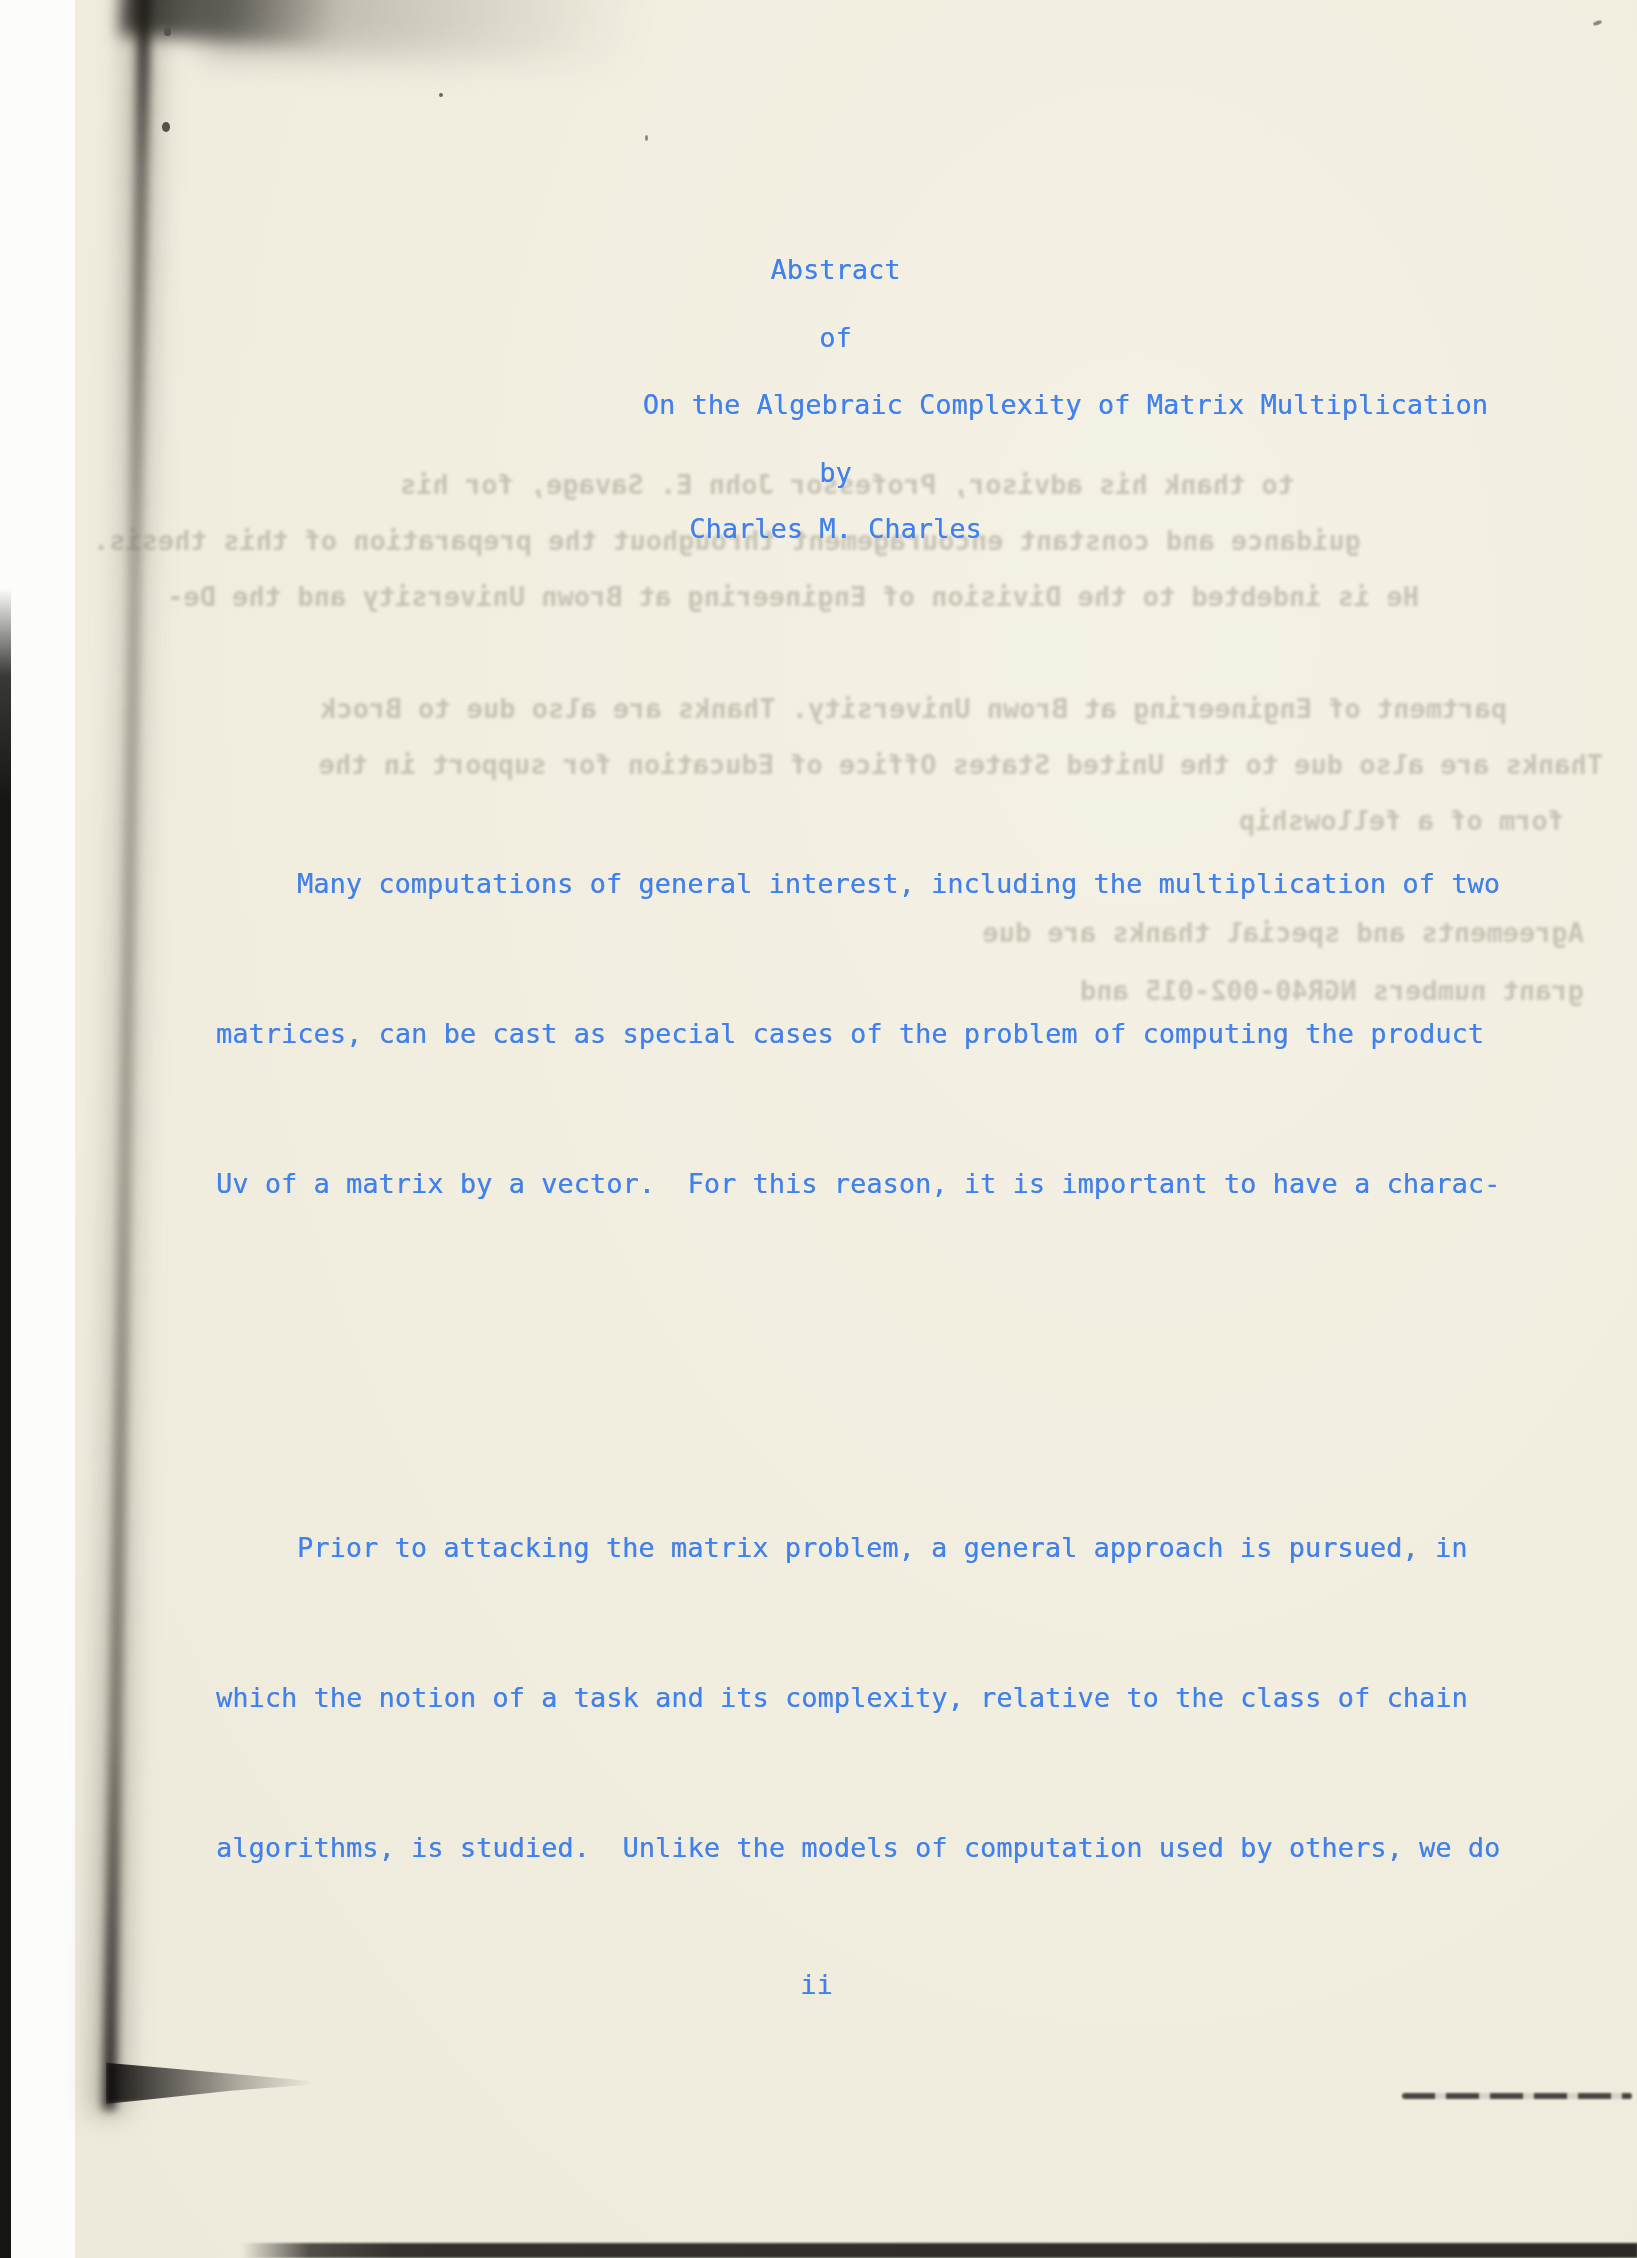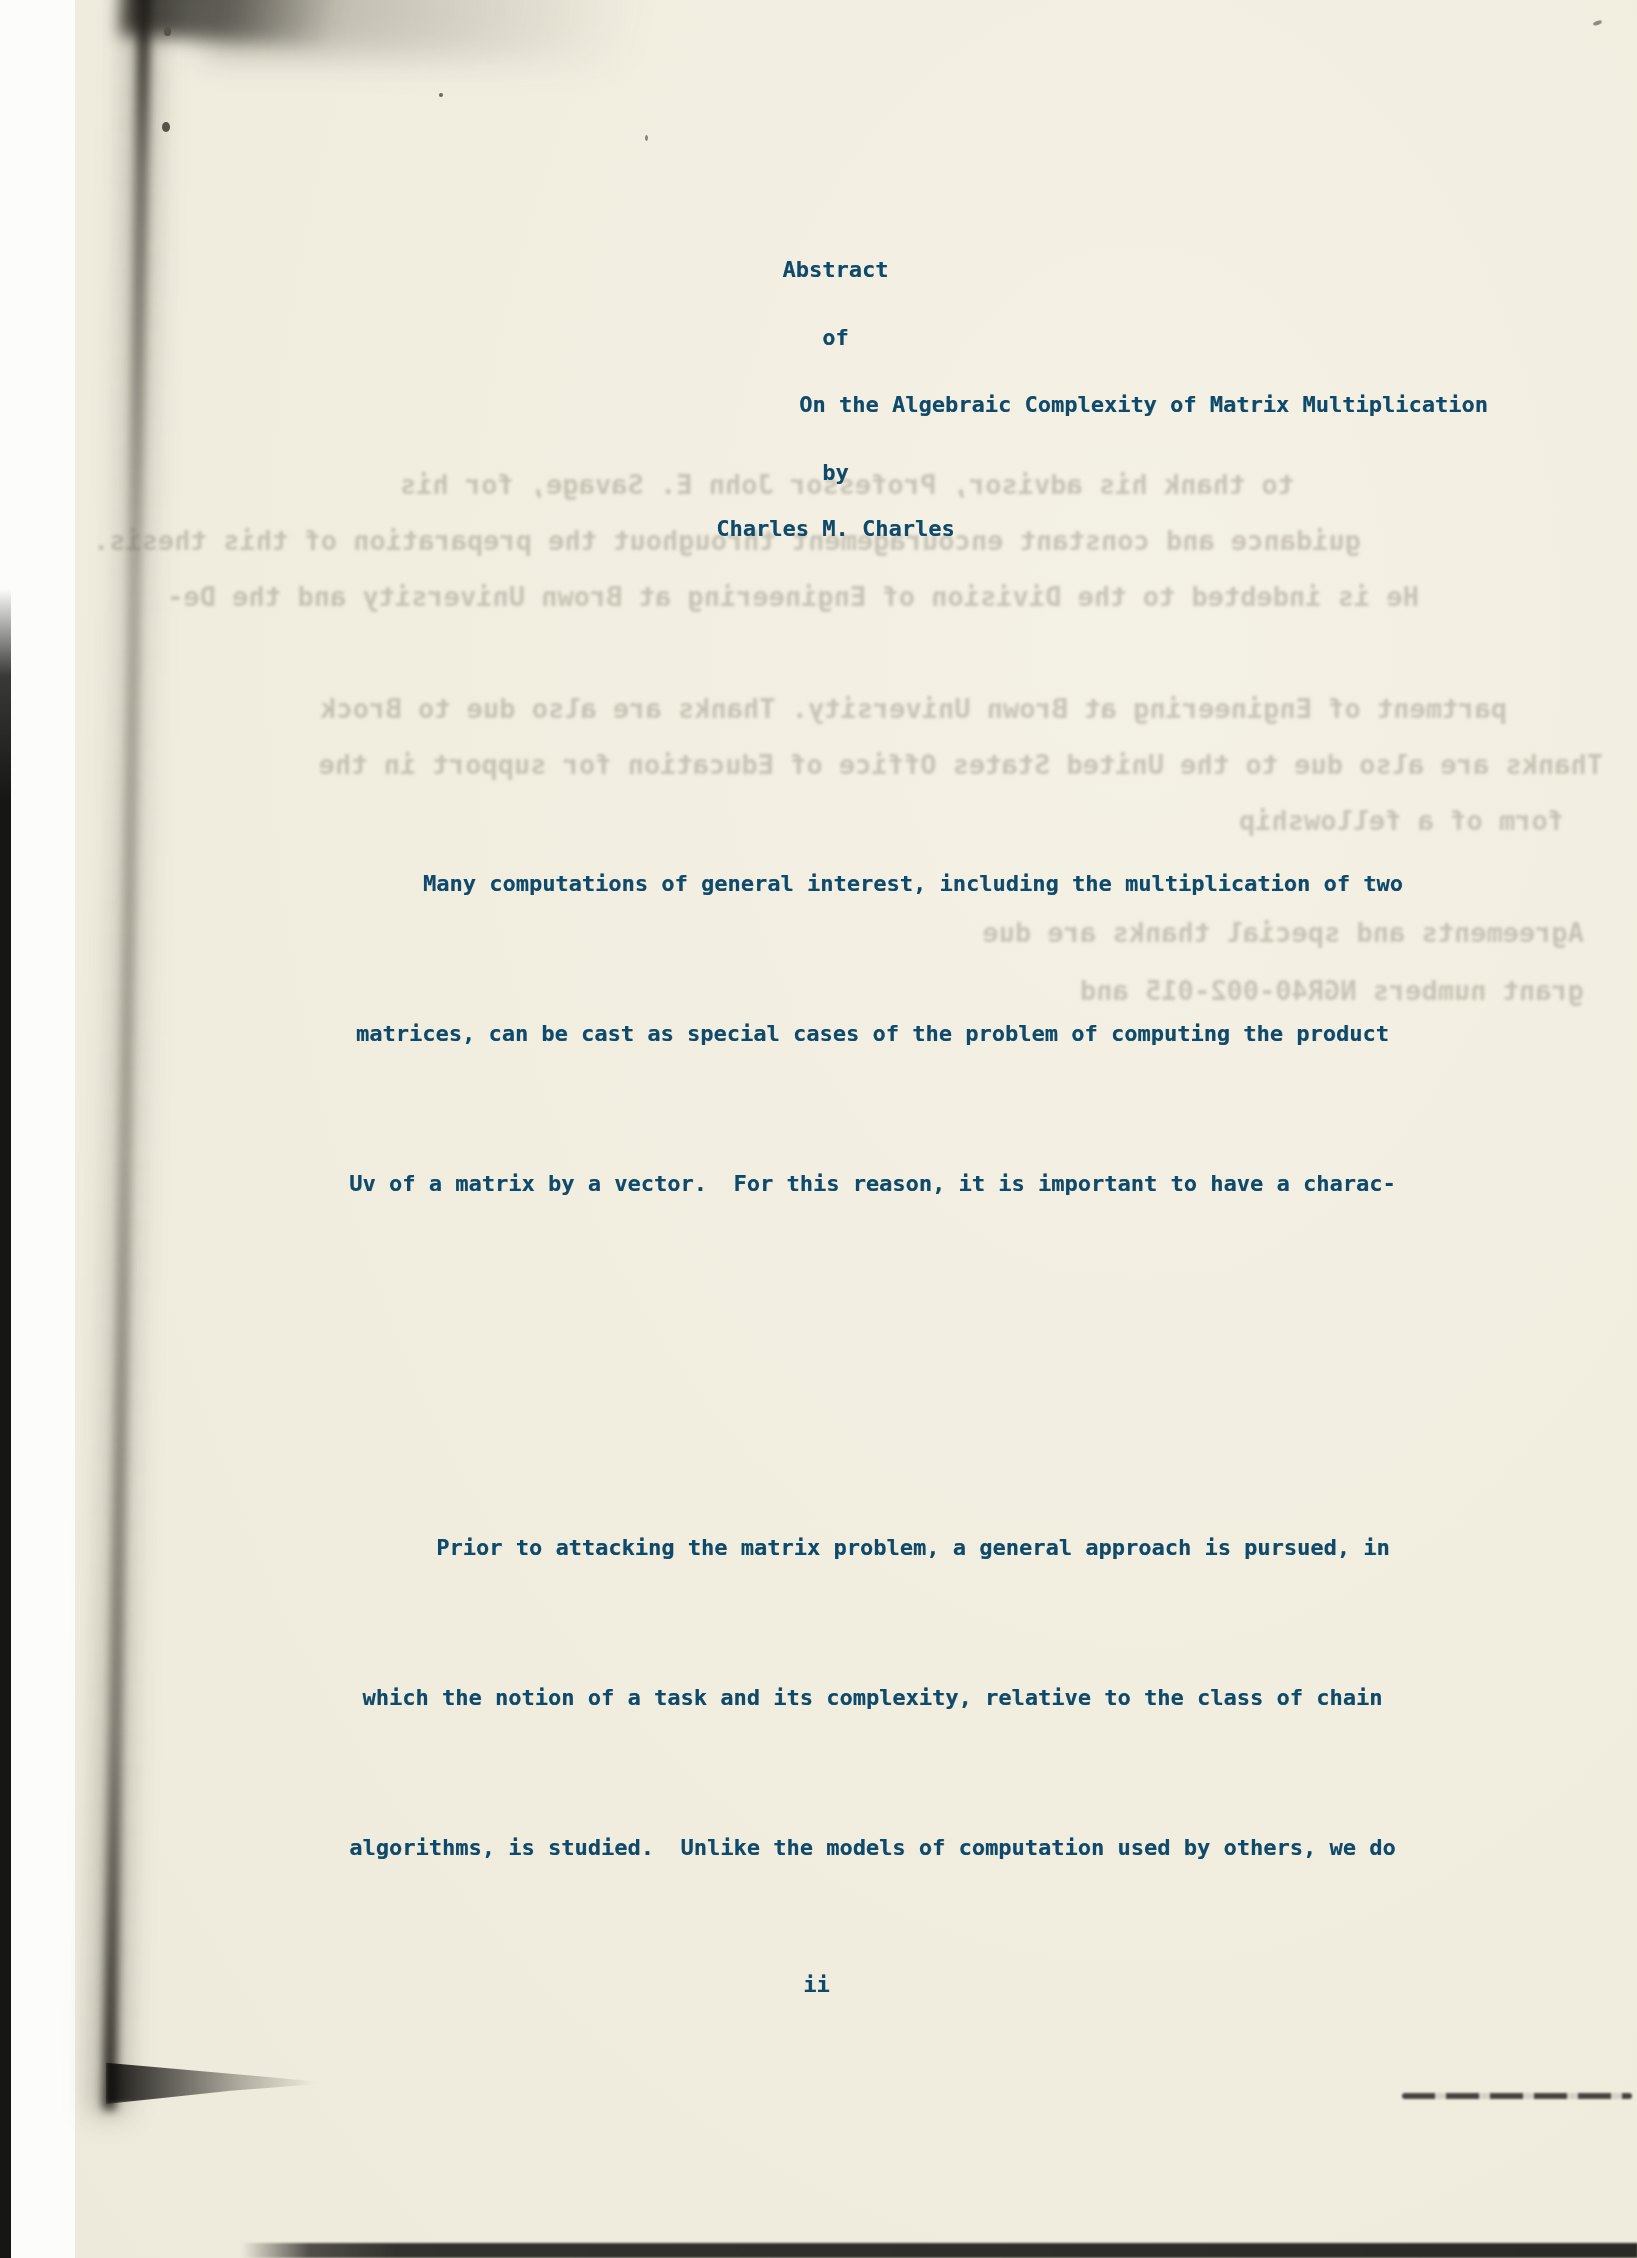--- a/index.html
+++ b/index.html
@@ -65,30 +65,30 @@
   
   .bottom-dash{
     position:absolute;left:1402px;top:2093px;width:230px;height:5.8px;
     background:repeating-linear-gradient(90deg, #45443e 0 33px, rgba(69,68,62,.15) 33px 44px);
     border-radius:2.9px;filter:blur(0.8px);
   }
   .speck{position:absolute;background:#55524a;border-radius:50%;filter:blur(0.6px);}
   
   .typed{
     position:absolute;
-    color:#0c4a6e;
-    font-size:22px;font-weight:bold;line-height:50px;
+    color:#3b82f6;
+    font-size:27px;font-weight:normal;line-height:50px;
     white-space:pre;
     text-shadow:0.3px 0.3px 0.4px rgba(53,51,44,.45);
   }
   .centered{left:183px;width:1305px;text-align:center;}
   .body-block{left:216px;top:659px;width:1313px;}
   .body-block p{margin:0 0 0 0;}
   .body-block p + p{margin-top:13.5px;}
-  .line{height:50px;text-align:center;}
+  .line{height:50px;}
   .line.first{padding-left:81px;}
   
   .bleed{
     position:absolute;
     color:rgba(128,122,104,.38);
     font-size:27px;font-weight:bold;line-height:50px;white-space:pre;
     transform:scaleX(-1);
     filter:blur(1.4px);
   }
 </style>

